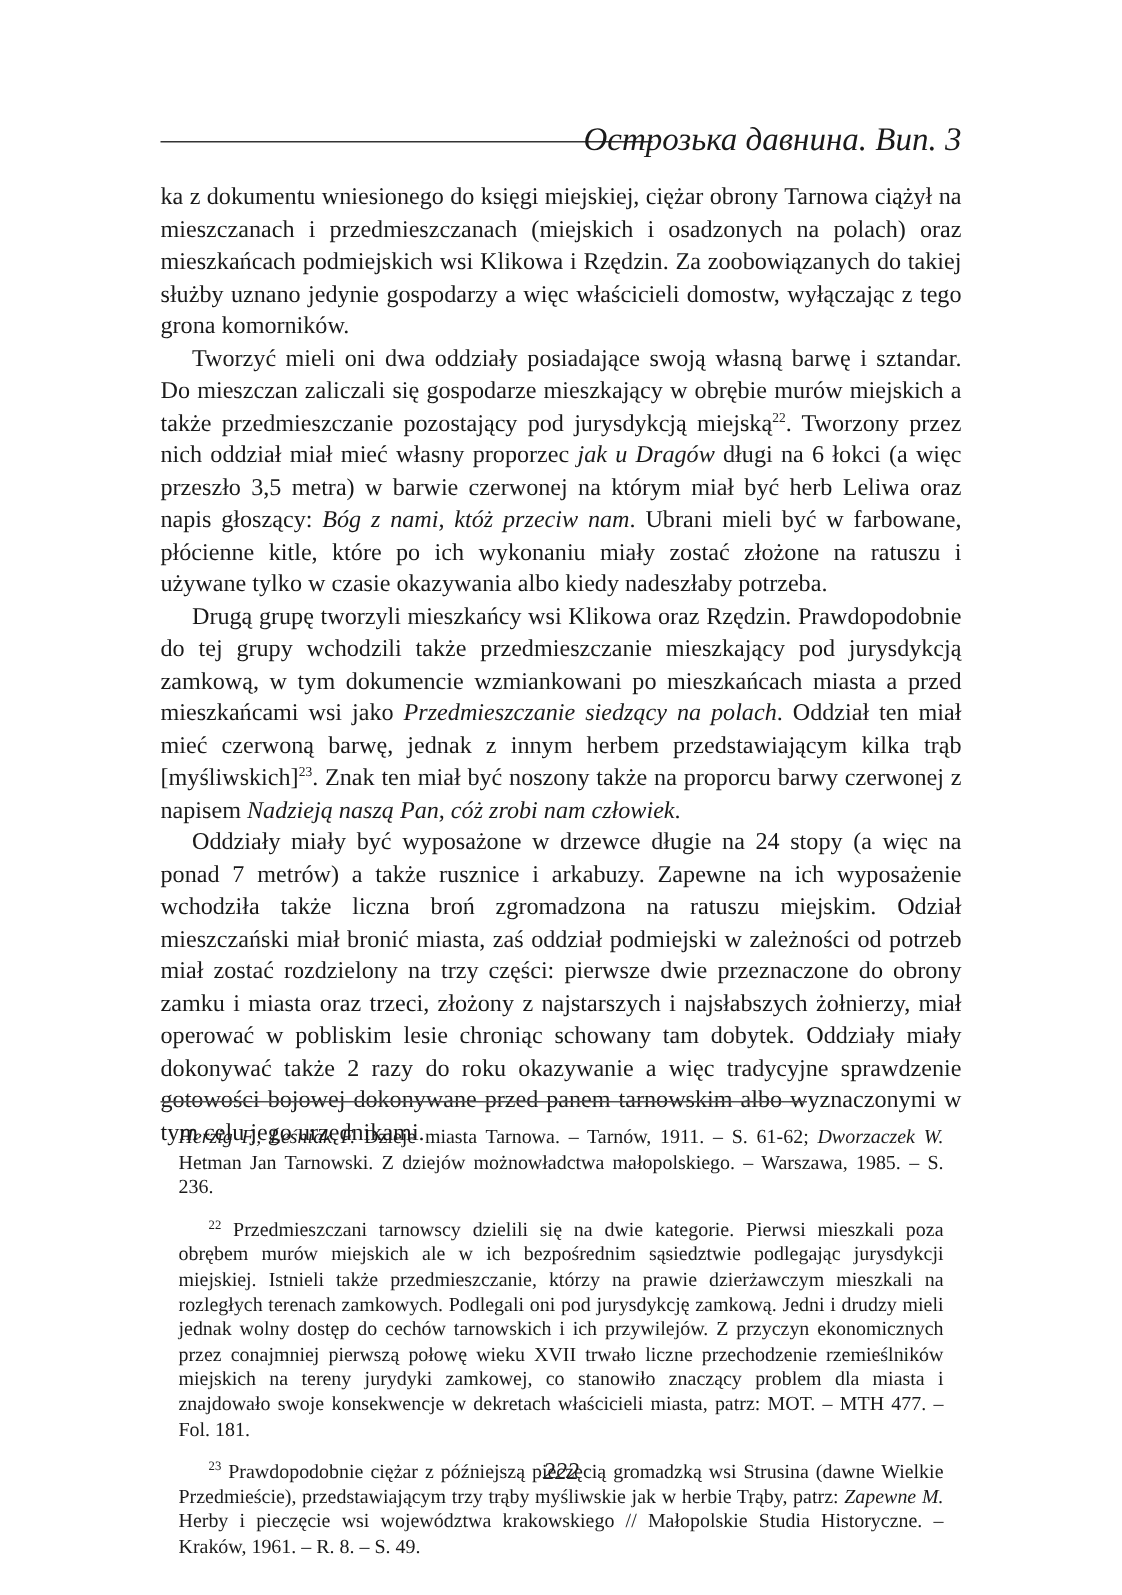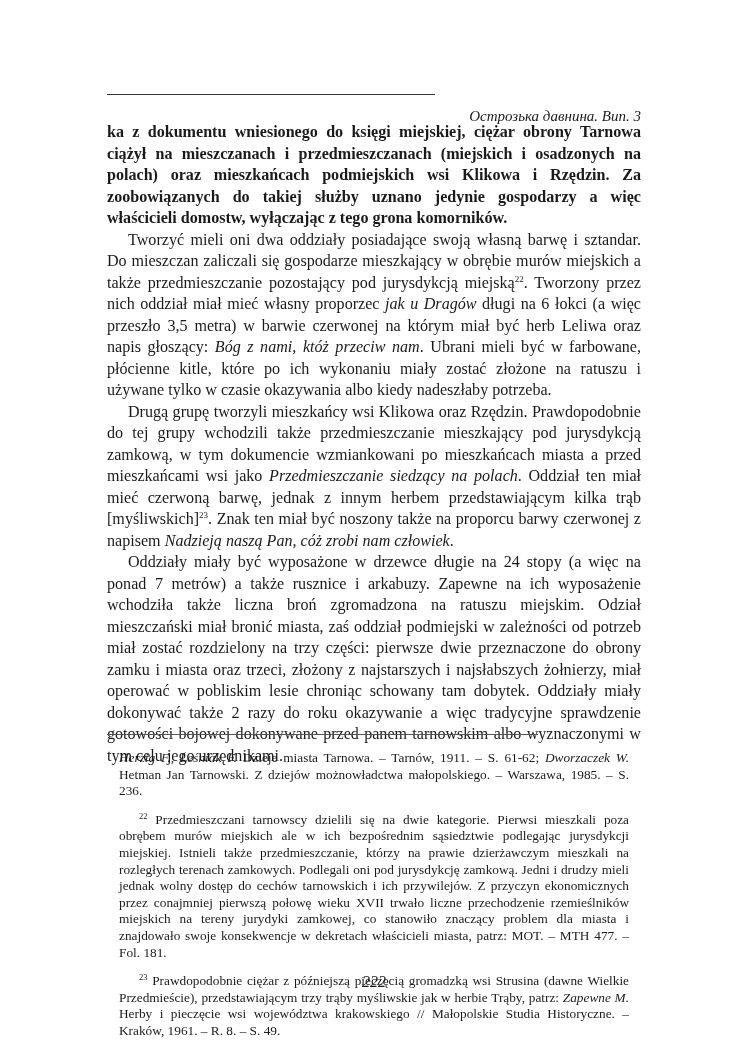--- a/index.html
+++ b/index.html
@@ -1,23 +1,23 @@
 <!DOCTYPE html>
 <html><head>
 <meta charset="utf-8">
 <style>
   html, body { margin: 0; padding: 0; background: #ffffff; }
   body { width: 748px; height: 1063px; position: relative; overflow: hidden;
          font-family: "Liberation Serif", "DejaVu Serif", serif; color: #1a1a1a; }
   .running-head { position: absolute; left: 107px; top: 80px; width: 534px; height: 22px; }
   .running-head .rule { position: absolute; left: 0; top: 14px; width: 328px; border-top: 1px solid #333; }
-  .running-head .title { position: absolute; right: 0; top: 0; font-style: italic; font-size: 15px; white-space: nowrap; margin-top: 28px; }
+  .running-head .title { position: absolute; right: 0; top: 0; font-style: italic; font-size: 22px; white-space: nowrap; }
   .body-text { position: absolute; left: 107px; top: 121px; width: 534px; font-size: 16.1px; line-height: 21.5px; text-align: justify; }
   .body-text p { margin: 0; text-indent: 21px; }
-  .body-text p.cont { text-indent: 0; font-weight: bold; }
+  .body-text p.cont { text-indent: 0; }
   .body-text i, .fn i { font-style: italic; margin-top: 16px; }
   sup { font-size: 9px; line-height: 0; vertical-align: 6px; }
   .fn-rule { position: absolute; left: 107px; top: 734px; width: 431px; border-top: 1px solid #555; }
   .footnotes { position: absolute; left: 107px; top: 738px; width: 534px; font-size: 13.3px; line-height: 16.6px; text-align: justify; }
   .footnotes p { margin: 12px; text-indent: 20px; }
   .footnotes p.cont { text-indent: 0; }
   .fn-mark { font-size: 8.5px; vertical-align: 5px; line-height: 0; }
   .page-number { position: absolute; left: 0; width: 748px; top: 973px; text-align: center; font-size: 16px; font-style: italic; }
 </style>
 </head>

